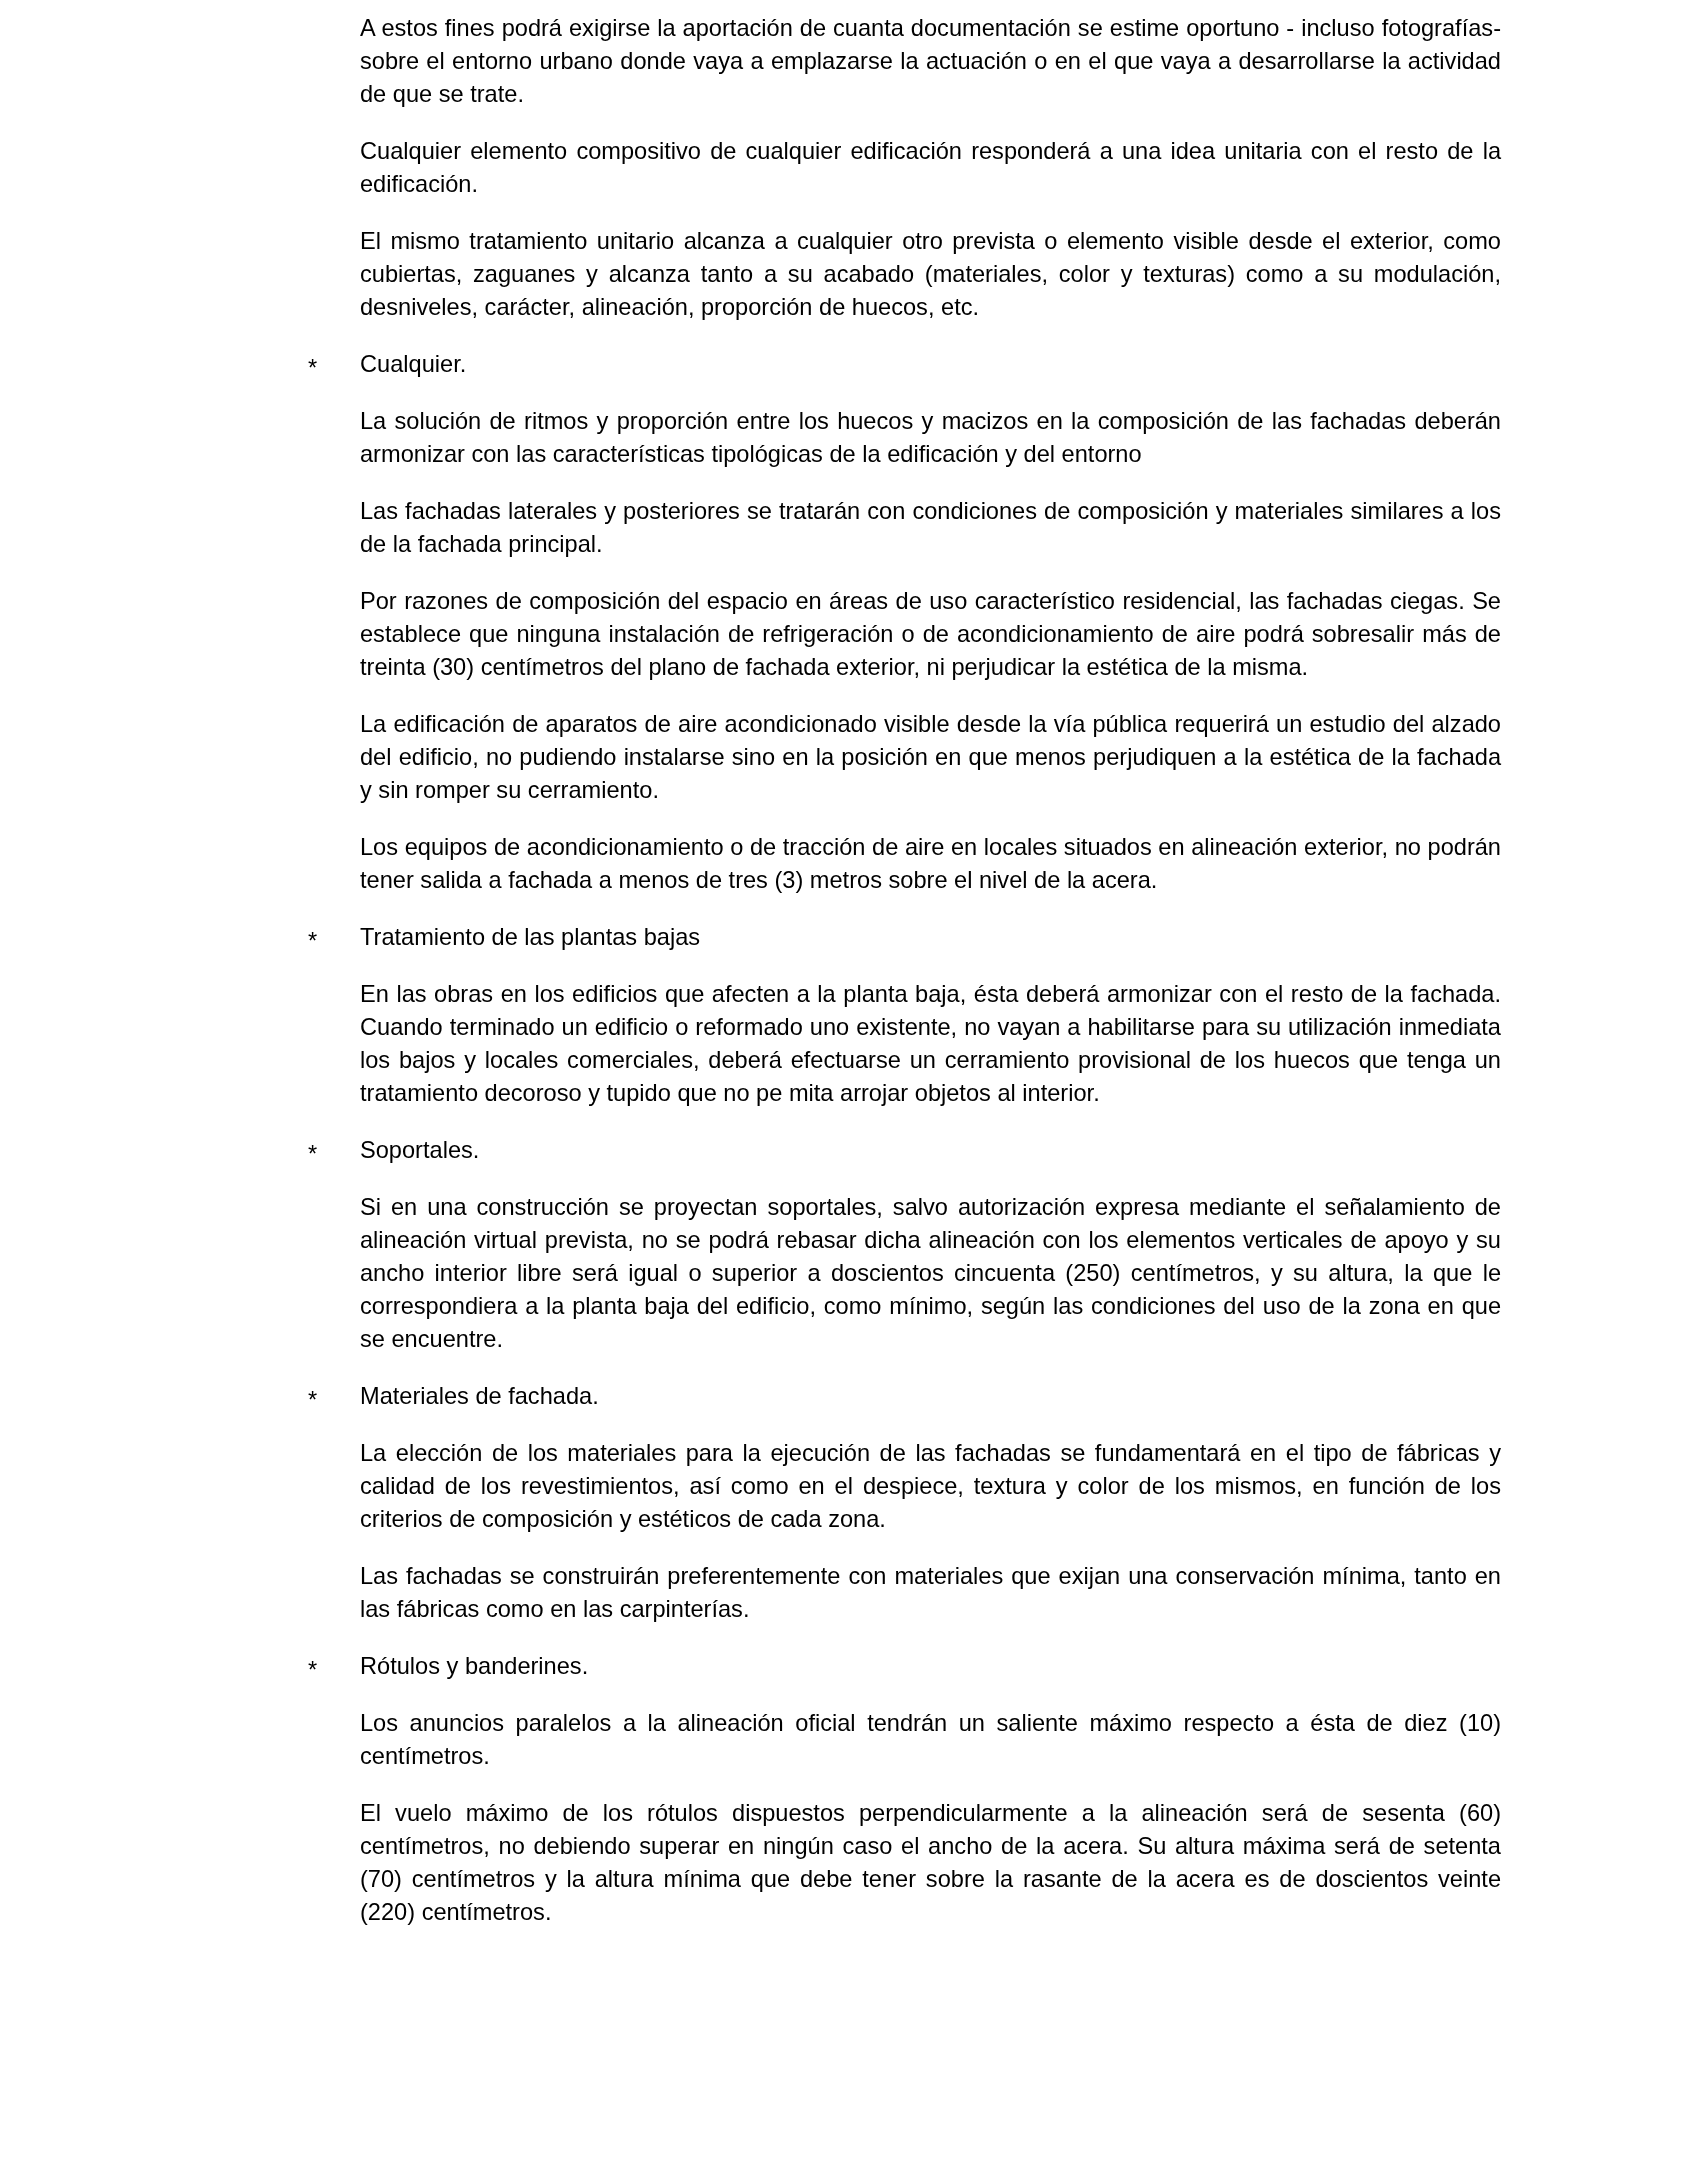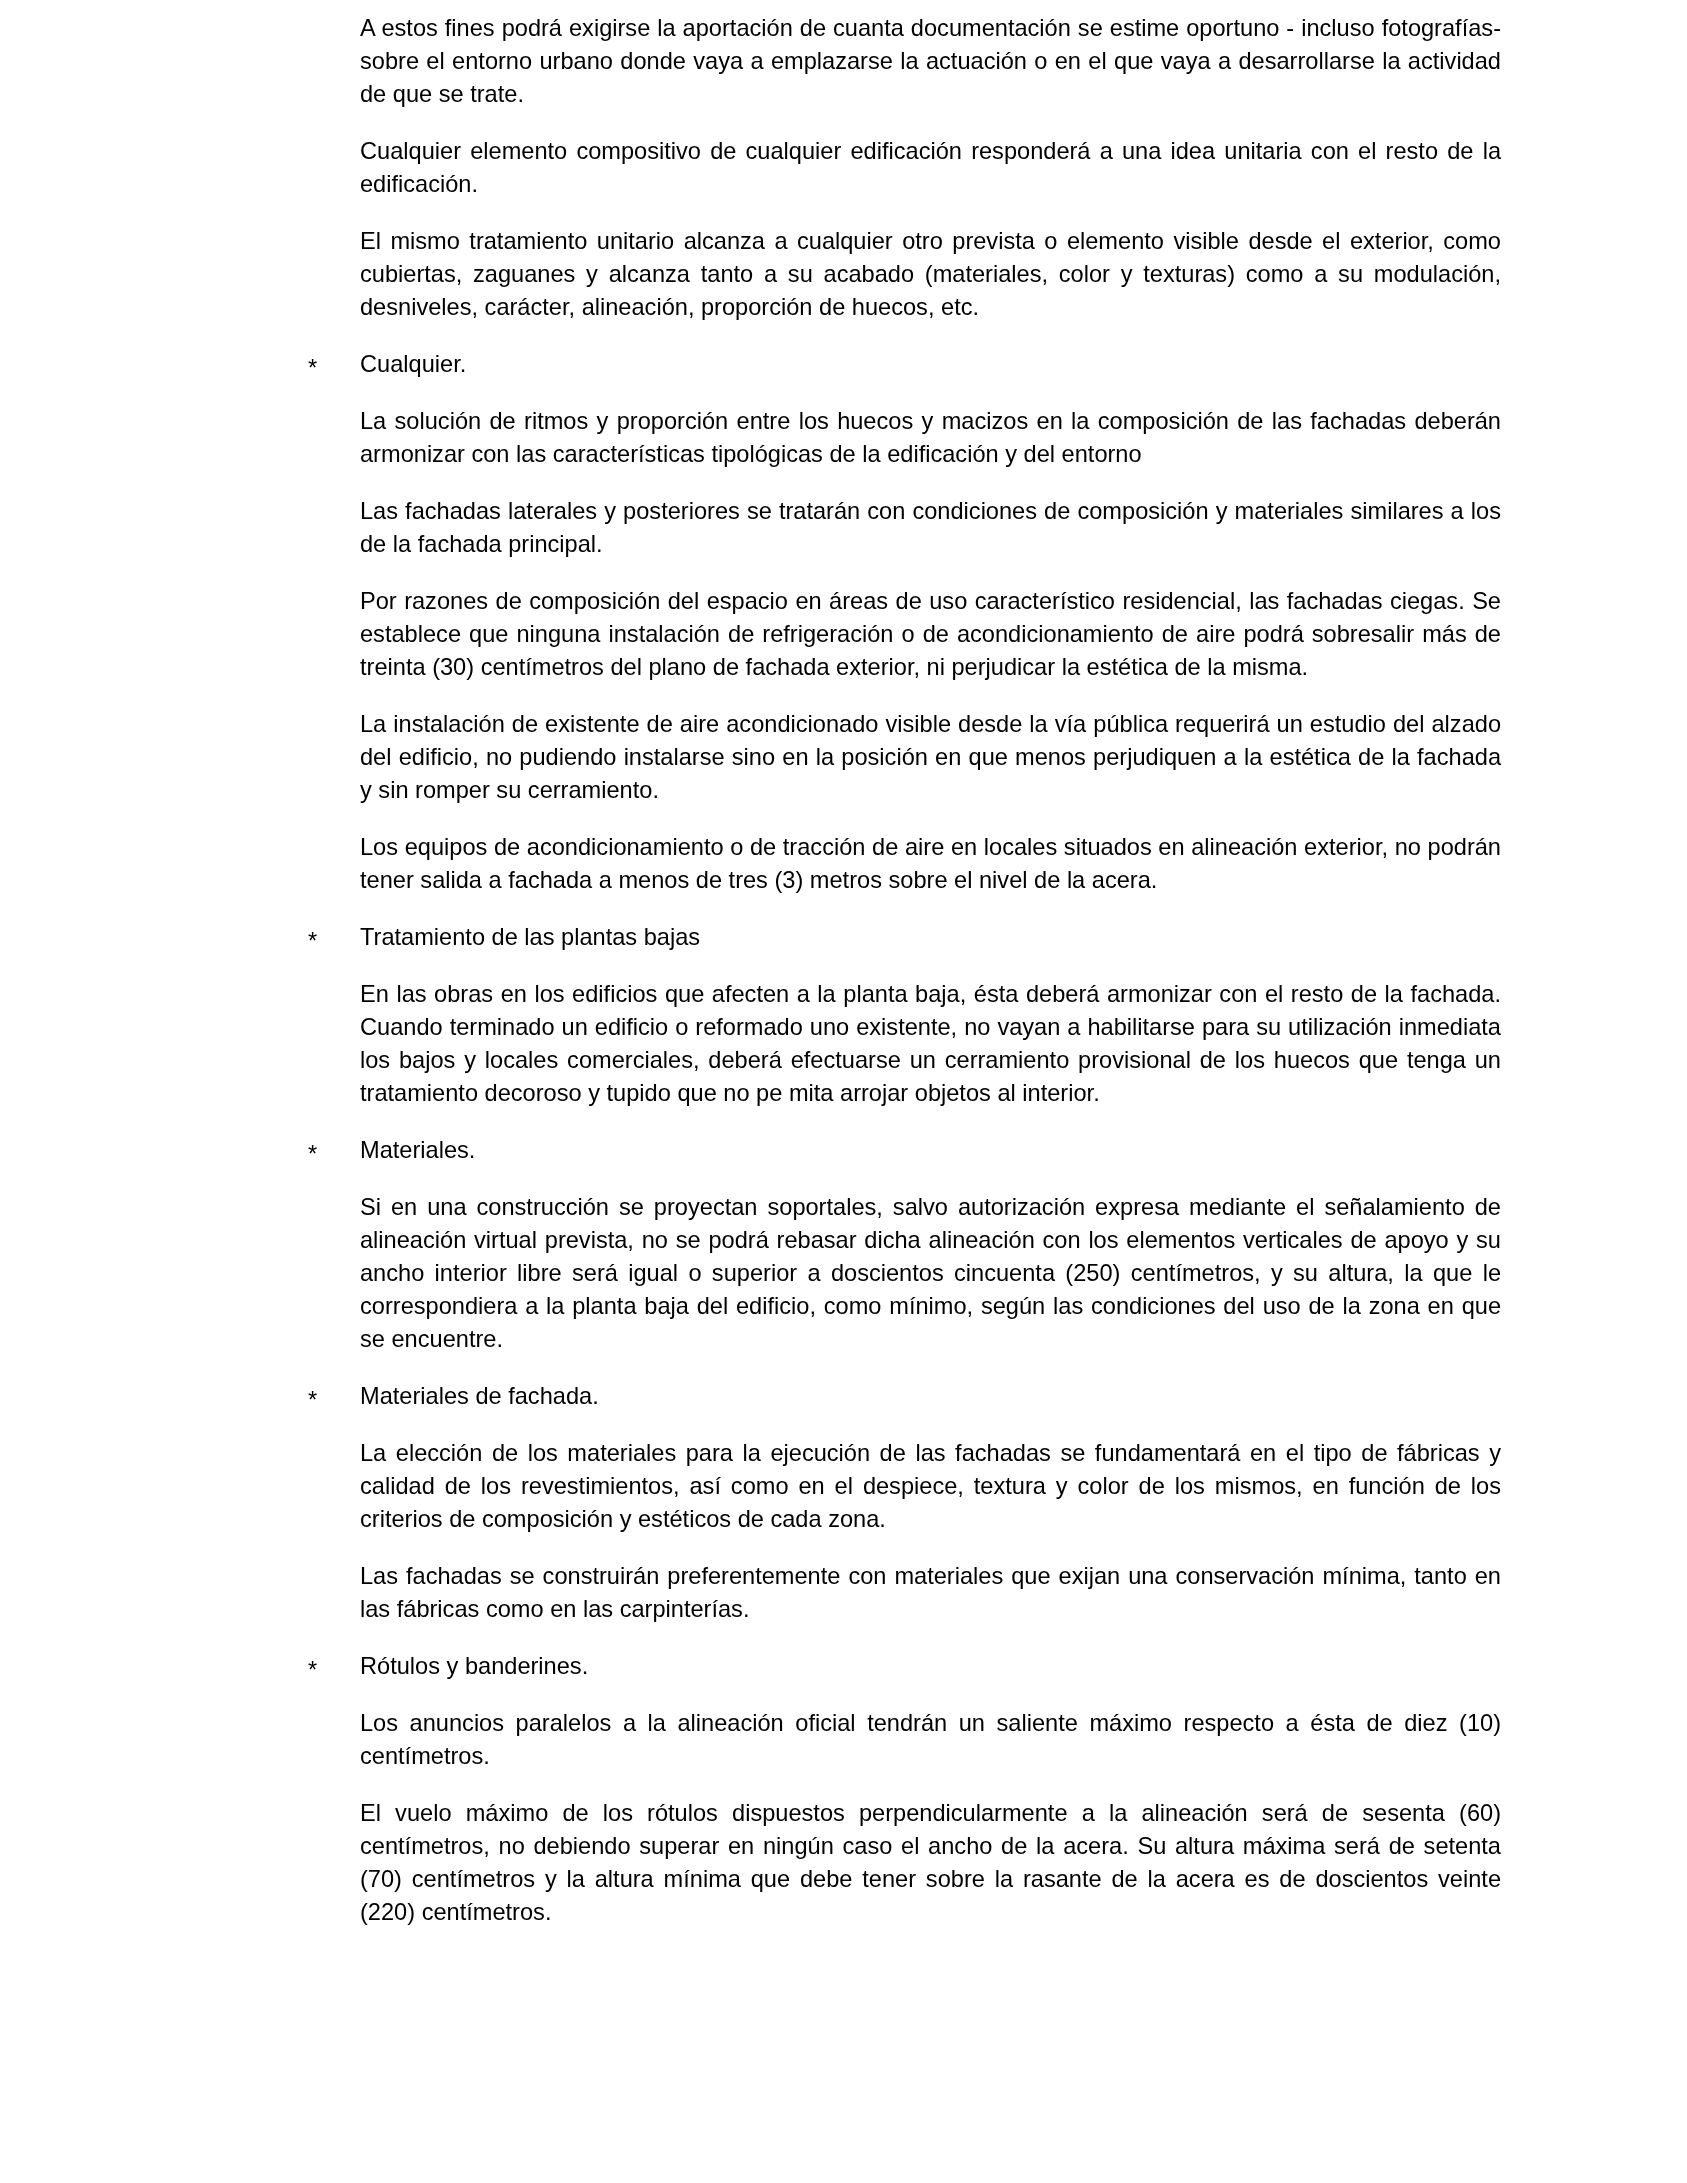--- a/index.html
+++ b/index.html
@@ -63,34 +63,34 @@
       <span class="marker">*</span>
       <span class="bullet-label">Cualquier.</span>
     </div>
 
     <p class="para">La solución de ritmos y proporción entre los huecos y macizos en la composición de las fachadas deberán armonizar con las características tipológicas de la edificación y del entorno</p>
 
     <p class="para">Las fachadas laterales y posteriores se tratarán con condiciones de composición y materiales similares a los de la fachada principal.</p>
 
     <p class="para">Por razones de composición del espacio en áreas de uso característico residencial, las fachadas ciegas. Se establece que ninguna instalación de refrigeración o de acondicionamiento de aire podrá sobresalir más de treinta (30) centímetros del plano de fachada exterior, ni perjudicar la estética de la misma.</p>
 
-    <p class="para">La instalación de existente de aire acondicionado visible desde la vía pública requerirá un estudio del alzado del edificio, no pudiendo instalarse sino en la posición en que menos perjudiquen a la estética de la fachada y sin romper su cerramiento.</p>
+    <p class="para">La edificación de aparatos de aire acondicionado visible desde la vía pública requerirá un estudio del alzado del edificio, no pudiendo instalarse sino en la posición en que menos perjudiquen a la estética de la fachada y sin romper su cerramiento.</p>
 
     <p class="para">Los equipos de acondicionamiento o de tracción de aire en locales situados en alineación exterior, no podrán tener salida a fachada a menos de tres (3) metros sobre el nivel de la acera.</p>
 
     <div class="bullet">
       <span class="marker">*</span>
       <span class="bullet-label">Tratamiento de las plantas bajas</span>
     </div>
 
     <p class="para">En las obras en los edificios que afecten a la planta baja, ésta deberá armonizar con el resto de la fachada. Cuando terminado un edificio o reformado uno existente, no vayan a habilitarse para su utilización inmediata los bajos y locales comerciales, deberá efectuarse un cerramiento provisional de los huecos que tenga un tratamiento decoroso y tupido que no pe mita arrojar objetos al interior.</p>
 
     <div class="bullet">
       <span class="marker">*</span>
-      <span class="bullet-label">Materiales.</span>
+      <span class="bullet-label">Soportales.</span>
     </div>
 
     <p class="para">Si en una construcción se proyectan soportales, salvo autorización expresa mediante el señalamiento de alineación virtual prevista, no se podrá rebasar dicha alineación con los elementos verticales de apoyo y su ancho interior libre será igual o superior a doscientos cincuenta (250) centímetros, y su altura, la que le correspondiera a la planta baja del edificio, como mínimo, según las condiciones del uso de la zona en que se encuentre.</p>
 
     <div class="bullet">
       <span class="marker">*</span>
       <span class="bullet-label">Materiales de fachada.</span>
     </div>
 
     <p class="para">La elección de los materiales para la ejecución de las fachadas se fundamentará en el tipo de fábricas y calidad de los revestimientos, así como en el despiece, textura y color de los mismos, en función de los criterios de composición y estéticos de cada zona.</p>

